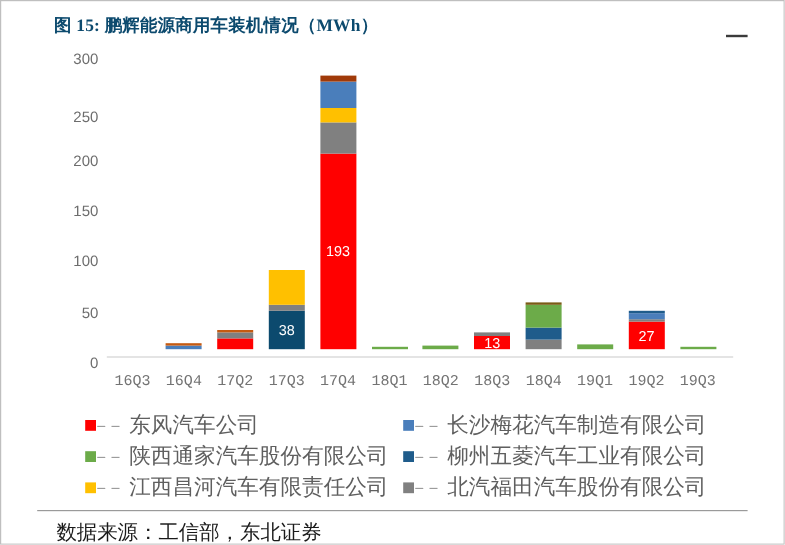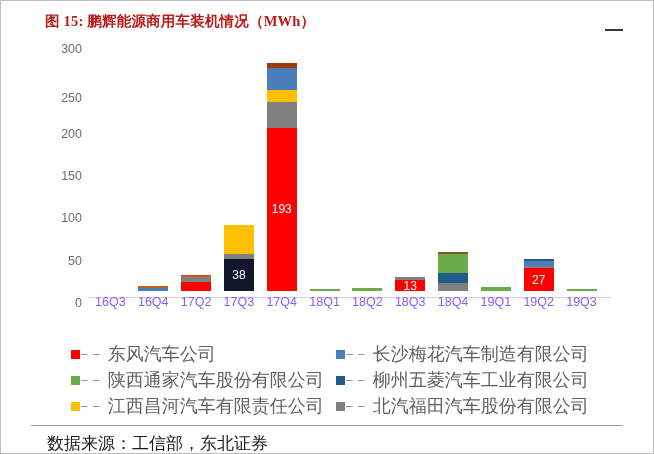--- a/index.html
+++ b/index.html
@@ -27,21 +27,21 @@
     position: absolute;
     left: 0; right: 0; top: 6px;
     height: 30px;
   }
   .title-text {
     position: absolute;
     left: 44px;
     top: 5px;
     font-size: 14.5px;
     font-weight: bold;
-    color: #b91c1c;
+    color: #0c4a6e;
     letter-spacing: 0.2px;
     white-space: nowrap;
   }
   .title-dash {
     position: absolute;
     right: 30px;
     top: 22px;
     width: 18px;
     height: 2px;
     background: #3b3b3b;
@@ -117,25 +117,25 @@
     font-size: 12px;
     font-family: "Liberation Sans", sans-serif;
     line-height: 1;
     white-space: nowrap;
   }
   .xtick {
     position: absolute;
     top: 100%;
     left: 50%;
     transform: translateX(-50%);
-    margin-top: 4px;
+    margin-top: 20px;
     font-size: 12.5px;
-    color: #8b5cf6;
-    white-space: nowrap;
-    font-family: Liberation Sans, sans-serif;
+    color: #737373;
+    white-space: nowrap;
+    font-family: Liberation Mono, monospace;
   }
 
   
   .legend {
     position: absolute;
     left: 70px;
     top: 340px;
     width: 520px;
     display: grid;
     grid-template-columns: 265px 255px;
@@ -221,21 +221,21 @@
           <div class="bar-slot">
             <div class="stack">
               <div class="seg" style="background: rgb(255, 0, 0); height: 9.31333px;"></div>
               <div class="seg" style="background: rgb(128, 128, 128); height: 4.23333px;"></div>
               <div class="seg" style="background: rgb(197, 90, 17); height: 2.54px;"></div>
             </div>
             <div class="xtick">17Q2</div>
           </div>
           <div class="bar-slot">
             <div class="stack">
-              <div class="seg" style="background: #0f172a; height: 32.1733px;">
+              <div class="seg" style="background: #0c4a6e; height: 32.1733px;">
                 <span class="seg-label">38</span>
               </div>
               <div class="seg" style="background: rgb(128, 128, 128); height: 5.08px;"></div>
               <div class="seg" style="background: rgb(255, 192, 0); height: 28.7867px;"></div>
             </div>
             <div class="xtick">17Q3</div>
           </div>
           <div class="bar-slot">
             <div class="stack">
               <div class="seg" style="background: rgb(255, 0, 0); height: 163.407px;">

